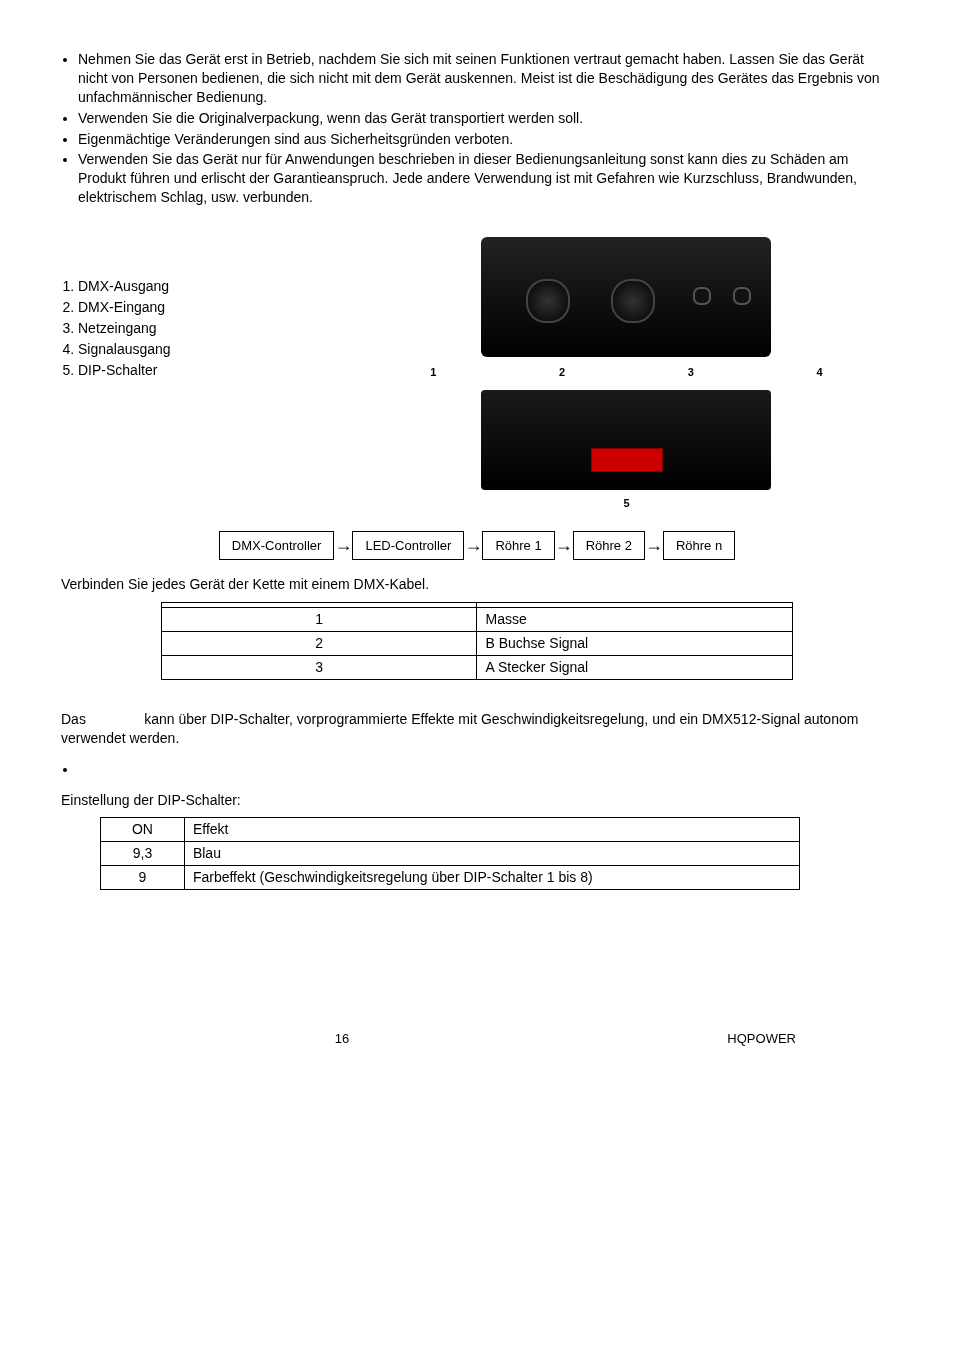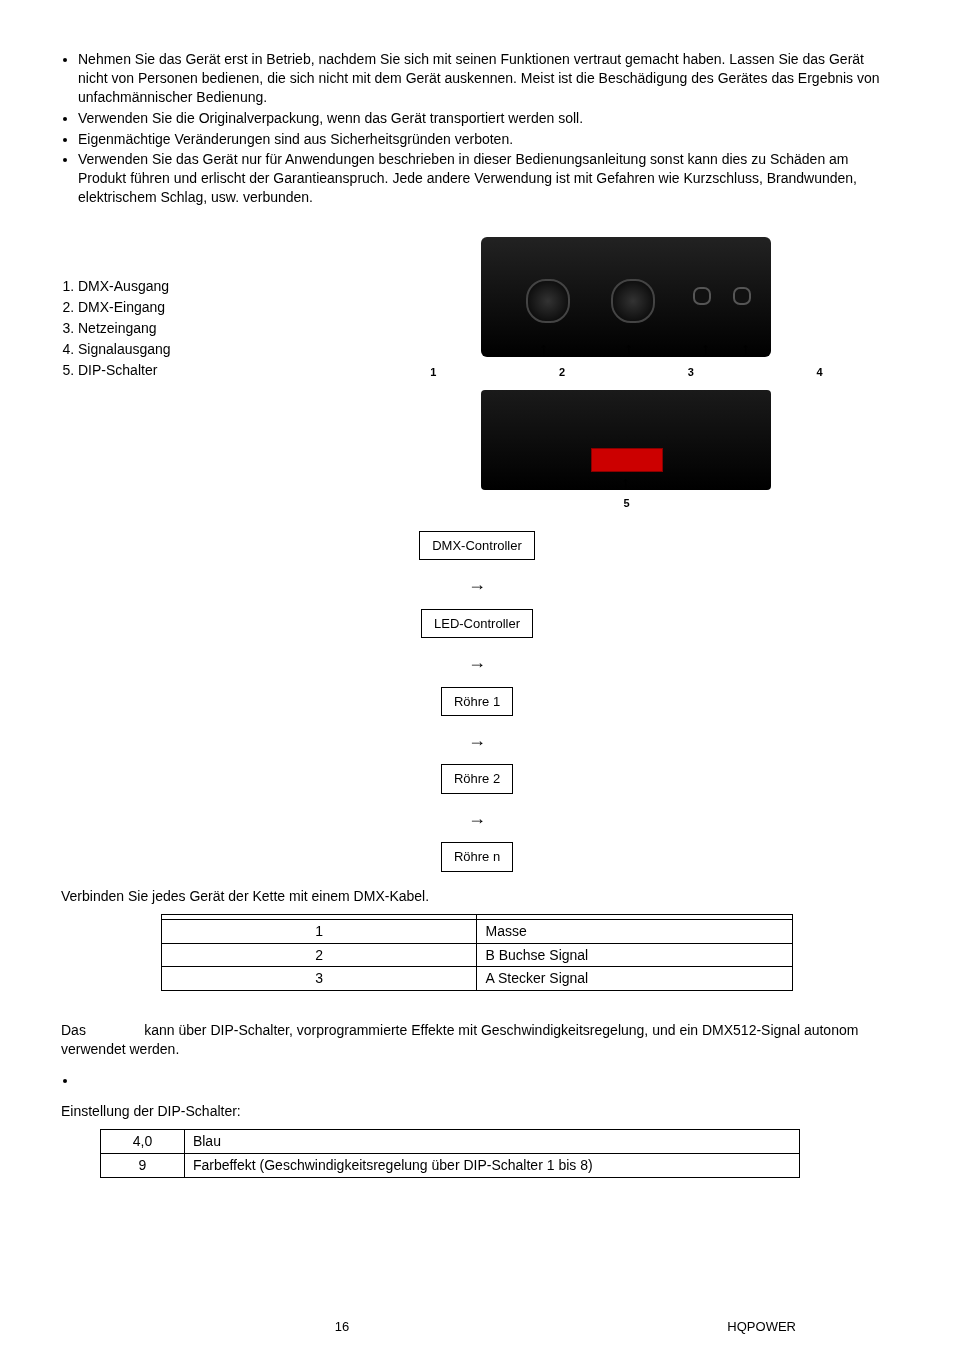--- a/index.html
+++ b/index.html
@@ -44,21 +44,21 @@
     background: linear-gradient(#1a1a1a, #000);
     margin: 10px auto 6px auto;
     border-radius: 4px;
     position: relative;
   }
   .dip {
     position: absolute; width: 70px; height: 22px;
     background: #c00; left: 110px; bottom: 18px;
     border: 1px solid #800;
   }
-  .flow { display: flex; align-items: center; justify-content: center; gap: 12px; margin: 20px 0 15px 0; flex-direction: column; }
+  .flow { display: flex; align-items: center; justify-content: center; gap: 0; margin: 20px 0 15px 0; }
   .fbox { border: 1px solid #000; padding: 5px 12px; font-size: 13px; white-space: nowrap; }
   .farrow { font-size: 18px; }
   .tbl { width: 74%; margin: 8px auto 30px auto; border-collapse: collapse; }
   .tbl td, .tbl th { border: 1px solid #000; padding: 2px 8px; font-size: 14px; }
   .tbl td:first-child { width: 50%; text-align: center; }
   .tbl td:last-child { text-align: left; }
   .tbl2 { width: 82%; margin: 8px 0 0 50px; border-collapse: collapse; }
   .tbl2 td { border: 1px solid #000; padding: 2px 8px; font-size: 14px; }
   .tbl2 td:first-child { width: 12%; text-align: center; }
   p { margin: 8px 11px; }
@@ -154,22 +154,26 @@
 </p>
 
 <ul class="bullets" style="margin:12px 0;">
   <li style="list-style:disc;">&nbsp;</li>
 </ul>
 
 <p>Einstellung der DIP-Schalter:</p>
 
 <table class="tbl2">
   <tbody>
+      <tr>
+        <td>ON</td>
+        <td>Effekt</td>
+      </tr>
   <tr>
-        <td>4,0</td>
+        <td>9,3</td>
         <td>Blau</td>
       </tr>
   <tr>
         <td>9</td>
         <td>Farbeffekt (Geschwindigkeitsregelung über DIP-Schalter 1 bis 8)</td>
       </tr>
 </tbody>
   </table>
 
 <div class="footer">

